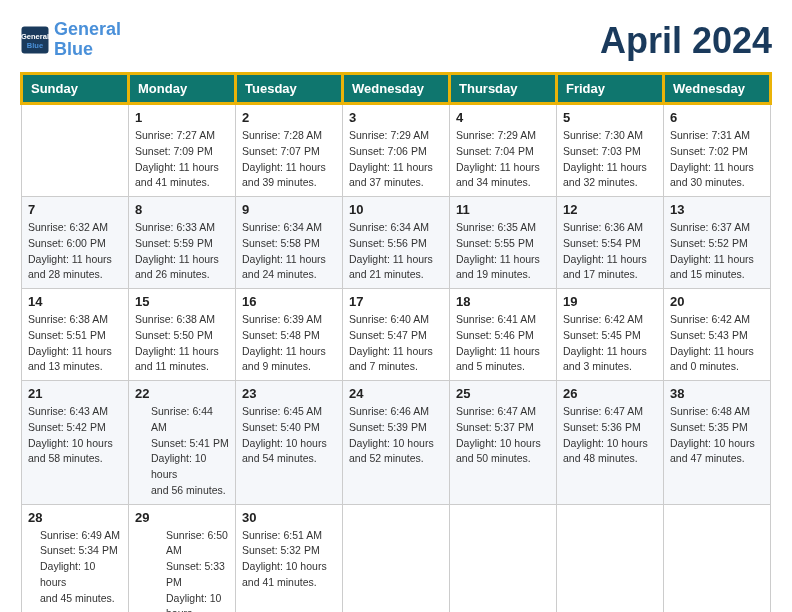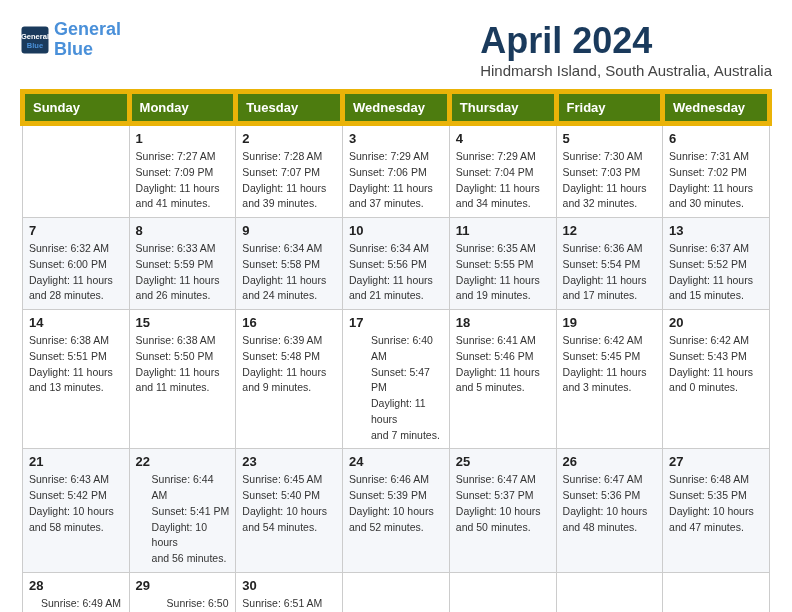--- a/index.html
+++ b/index.html
@@ -28,44 +28,44 @@
     }
     .logo-text span {
       color: #4a90d9;
     }
     .logo-icon {
       width: 30px;
       height: 30px;
       margin-right: 4px;
     }
     .title-block {
-      text-align: left;
+      text-align: center;
     }
     .month-title {
       font-size: 36px;
       font-weight: bold;
       color: #1a3a5c;
     }
     .subtitle {
       font-size: 15px;
       color: #444;
     }
     .calendar {
       width: 100%;
       border-collapse: collapse;
       font-size: 11px;
     }
     .calendar th {
-      background-color: #4d7c0f;
+      background-color: #0f766e;
       color: #fff;
       text-align: left;
       padding: 6px 8px;
       font-size: 13px;
       font-weight: bold;
-      border: 5px solid #eab308;
+      border: 3px solid #eab308;
     }
     .calendar td {
       border: 1px solid #ccc;
       vertical-align: top;
       padding: 5px 6px;
       width: 107px;
       min-height: 80px;
       background: #fff;
     }
     .calendar tr:nth-child(even) td {
@@ -99,21 +99,20 @@
     </svg>
     <div>
       <div class="logo-text">
         <span>General</span><br>
         <span style="color:#4a90d9;">Blue</span>
       </div>
     </div>
   </div>
   <div class="title-block">
     <div class="month-title">April 2024</div>
-    <div class="subtitle">Hindmarsh Island, South Australia, Australia</div>
   </div>
 </div>
 
 <table class="calendar">
   <thead>
     <tr>
     <th>Sunday</th>
         <th>Monday</th>
         <th>Tuesday</th>
         <th>Wednesday</th>
@@ -236,21 +235,21 @@
         </td>
         <td>
           <span class="day-number">16</span>
           <div class="day-info" style="white-space: pre-line;">Sunrise: 6:39 AM
 Sunset: 5:48 PM
 Daylight: 11 hours
 and 9 minutes.</div>
         </td>
         <td>
           <span class="day-number">17</span>
-          <div class="day-info" style="white-space: pre-line; margin-left: 22px;">Sunrise: 6:40 AM
+          <div class="day-info" style="white-space: pre-line;">Sunrise: 6:40 AM
 Sunset: 5:47 PM
 Daylight: 11 hours
 and 7 minutes.</div>
         </td>
         <td>
           <span class="day-number">18</span>
           <div class="day-info" style="white-space: pre-line;">Sunrise: 6:41 AM
 Sunset: 5:46 PM
 Daylight: 11 hours
 and 5 minutes.</div>
@@ -307,21 +306,21 @@
 and 50 minutes.</div>
         </td>
         <td>
           <span class="day-number">26</span>
           <div class="day-info" style="white-space: pre-line;">Sunrise: 6:47 AM
 Sunset: 5:36 PM
 Daylight: 10 hours
 and 48 minutes.</div>
         </td>
         <td>
-          <span class="day-number">27</span>
+          <span class="day-number">38</span>
           <div class="day-info" style="white-space: pre-line;">Sunrise: 6:48 AM
 Sunset: 5:35 PM
 Daylight: 10 hours
 and 47 minutes.</div>
         </td>
       </tr>
       <tr>
         <td>
           <span class="day-number">28</span>
           <div class="day-info" style="white-space: pre-line; margin-left: 12px;">Sunrise: 6:49 AM

